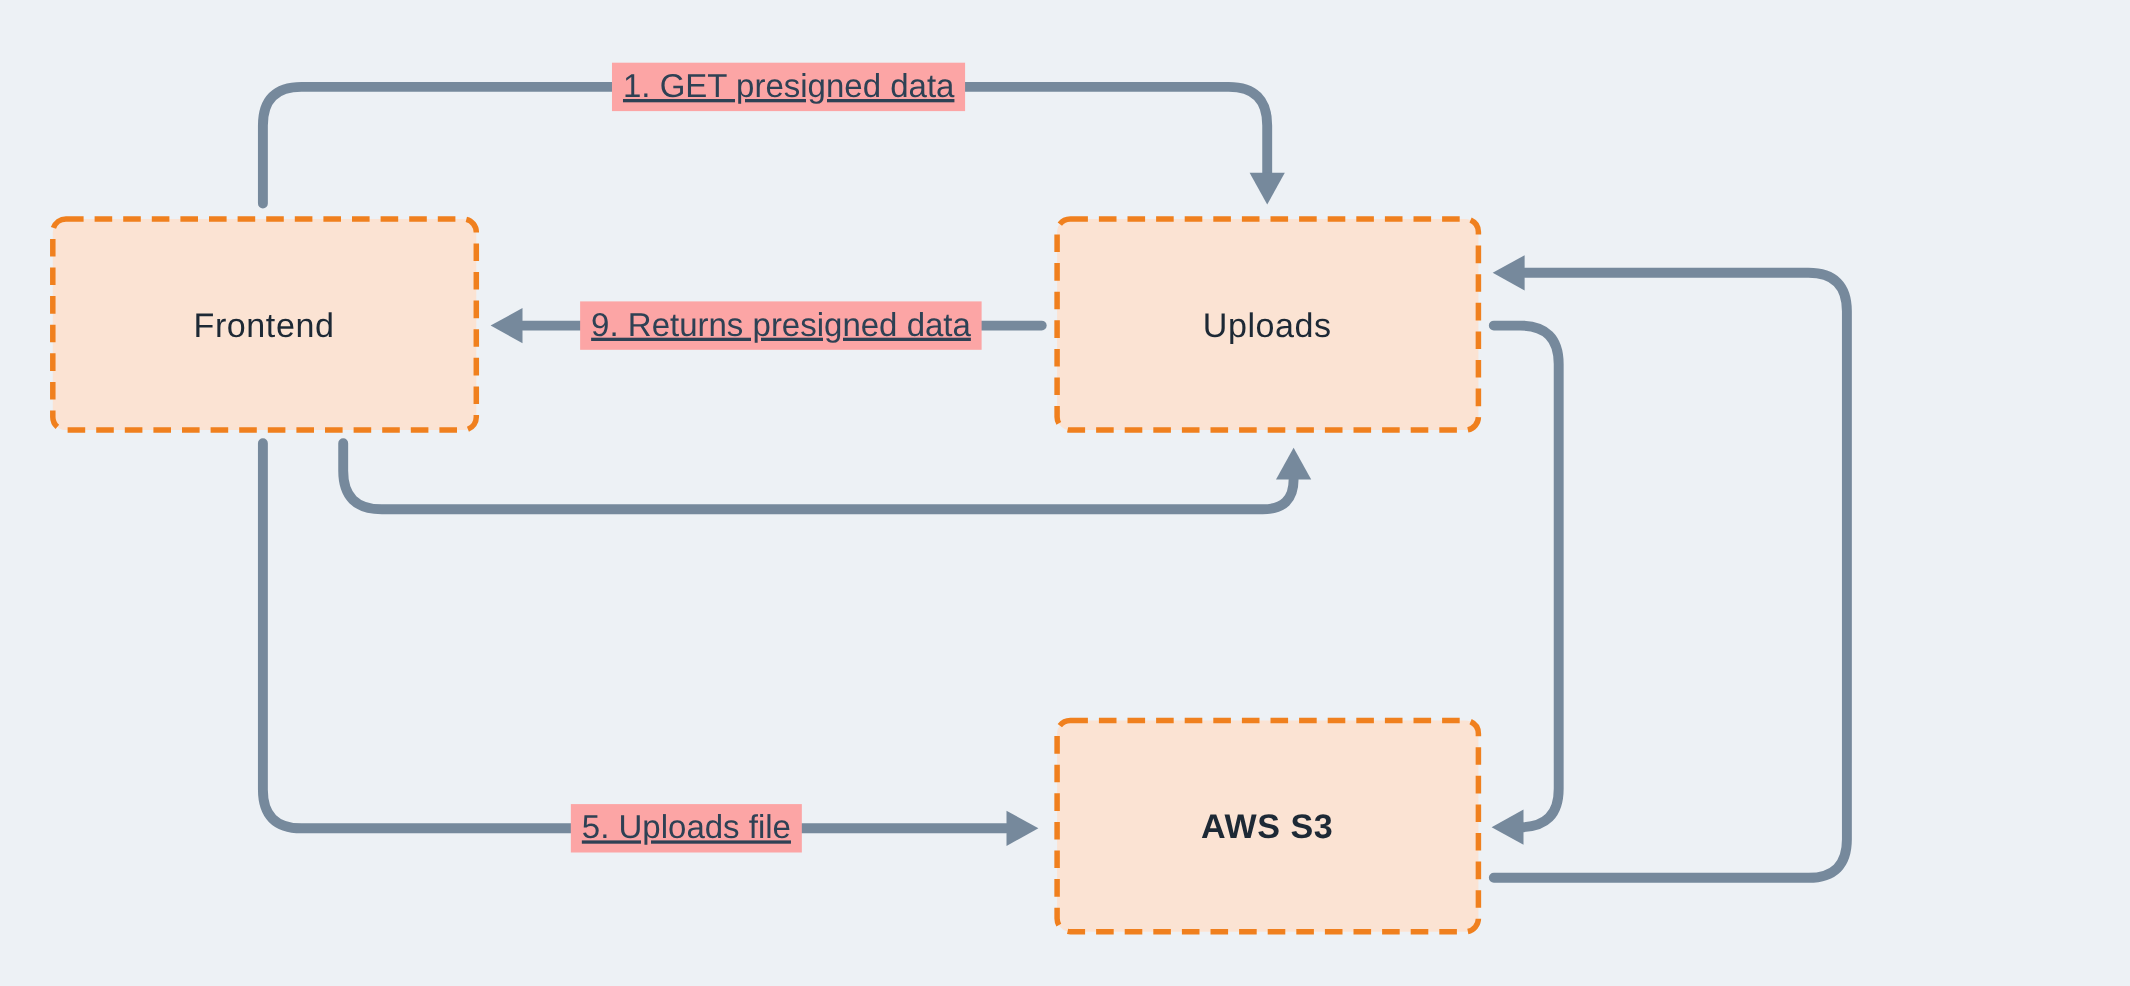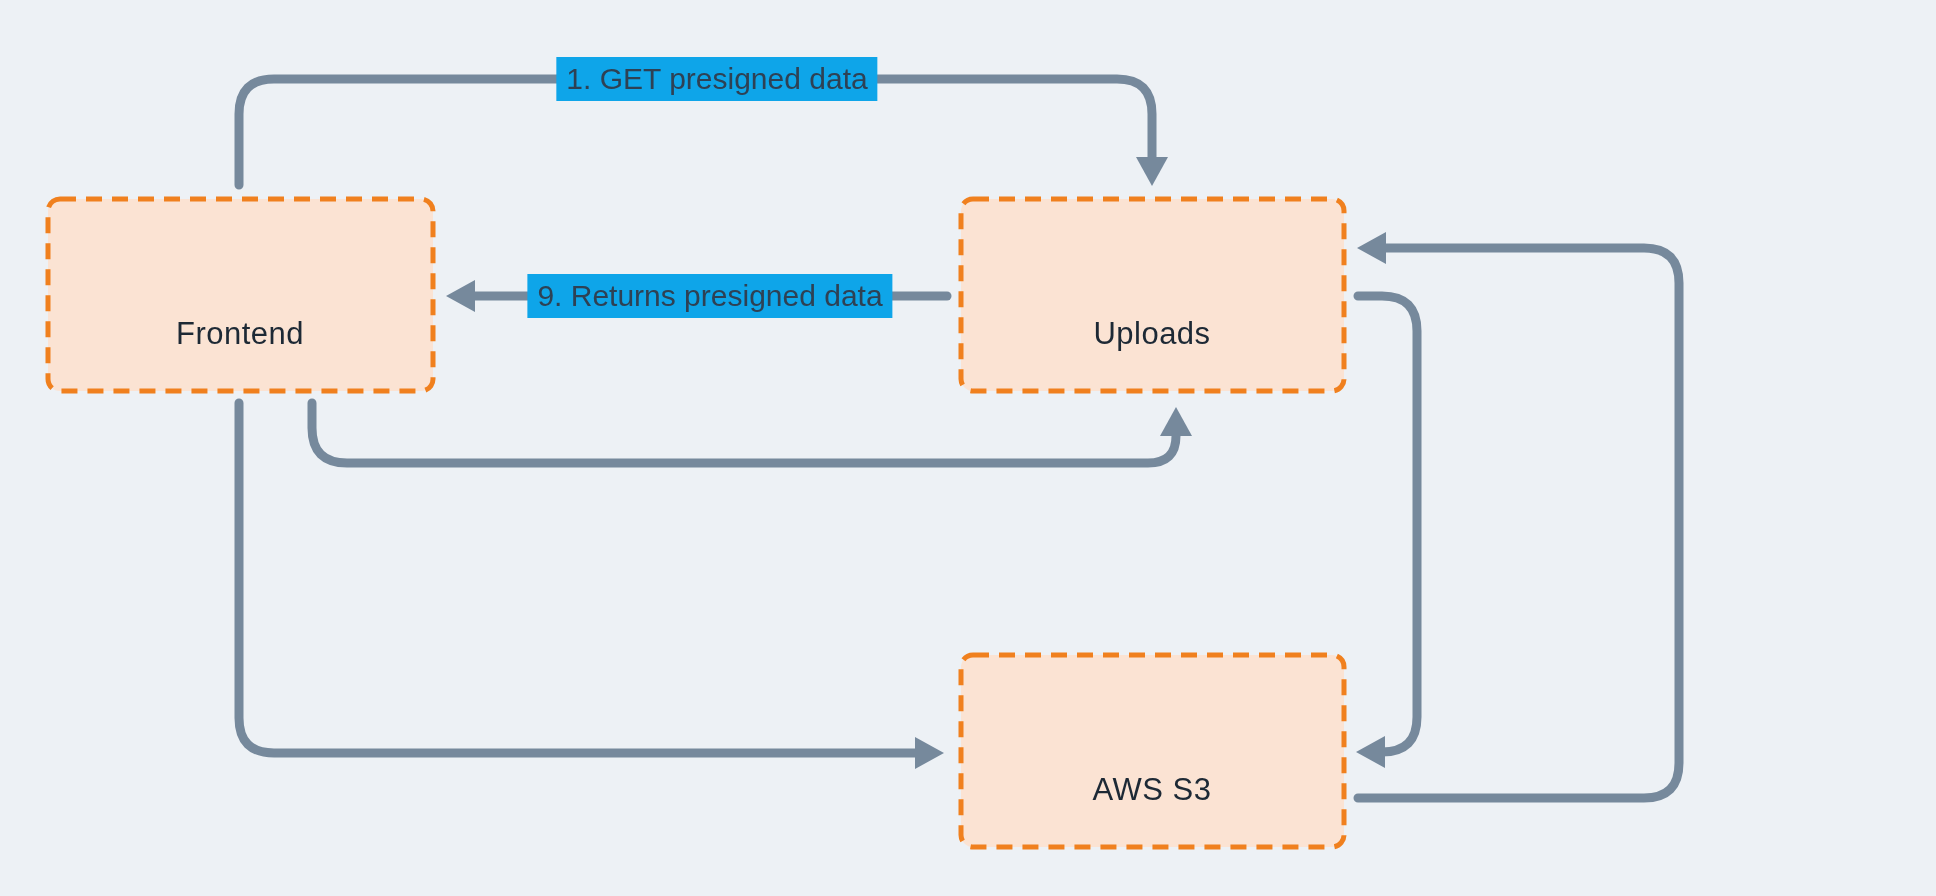--- a/index.html
+++ b/index.html
@@ -38,31 +38,31 @@
     stroke-width: 5;
     stroke-dasharray: 16 10;
   }
   .node-label {
     position: absolute;
     transform: translate(-50%, -50%);
     color: #1d2935;
     font-size: 31px;
     letter-spacing: 0.5px;
     white-space: pre;
-    margin-top: 38px;
   }
   .edge-label {
     position: absolute;
     transform: translate(-50%, -50%);
-    background: #0ea5e9;
+    background: #fca5a5;
     color: #2e4154;
     font-size: 30px;
     line-height: 44px;
     padding: 0 10px;
     white-space: pre;
+    text-decoration: underline;
   }
 </style>
 </head>
 <body>
 
 <div class="canvas">
 
   <svg class="connector-layer" viewBox="0 0 1936 896" xmlns="http://www.w3.org/2000/svg">
 
     <path class="edge-line" d="M 239 185 L 239 114 Q 239 79 274 79 L 1117 79 Q 1152 79 1152 114 L 1152 160"></path>
@@ -83,18 +83,19 @@
     <path class="edge-line" d="M 312 403 L 312 428 Q 312 463 347 463 L 1148 463 Q 1176 463 1176 436"></path>
     <polygon class="edge-arrowhead" points="1176,407 1160,436 1192,436"></polygon>
 
     <rect class="node-rect" x="48" y="199" width="385" height="192" rx="12"></rect>
     <rect class="node-rect" x="961" y="199" width="383" height="192" rx="12"></rect>
     <rect class="node-rect" x="961" y="655" width="383" height="192" rx="12"></rect>
   </svg>
 
   <div class="node-label" style="left:240px; top:296px;">Frontend</div>
   <div class="node-label" style="left:1152px; top:296px;">Uploads</div>
-  <div class="node-label" style="left:1152px; top:752px;">AWS S3</div>
+  <div class="node-label" style="left:1152px; top:752px;font-weight:bold;">AWS S3</div>
 
   <div class="edge-label" style="left:717px; top:79px;">1. GET presigned data</div>
   <div class="edge-label" style="left:710px; top:296px;">9. Returns presigned data</div>
+  <div class="edge-label" style="left:624px; top:753px;">5. Uploads file</div>
 
 </div>
 
 </body></html>

